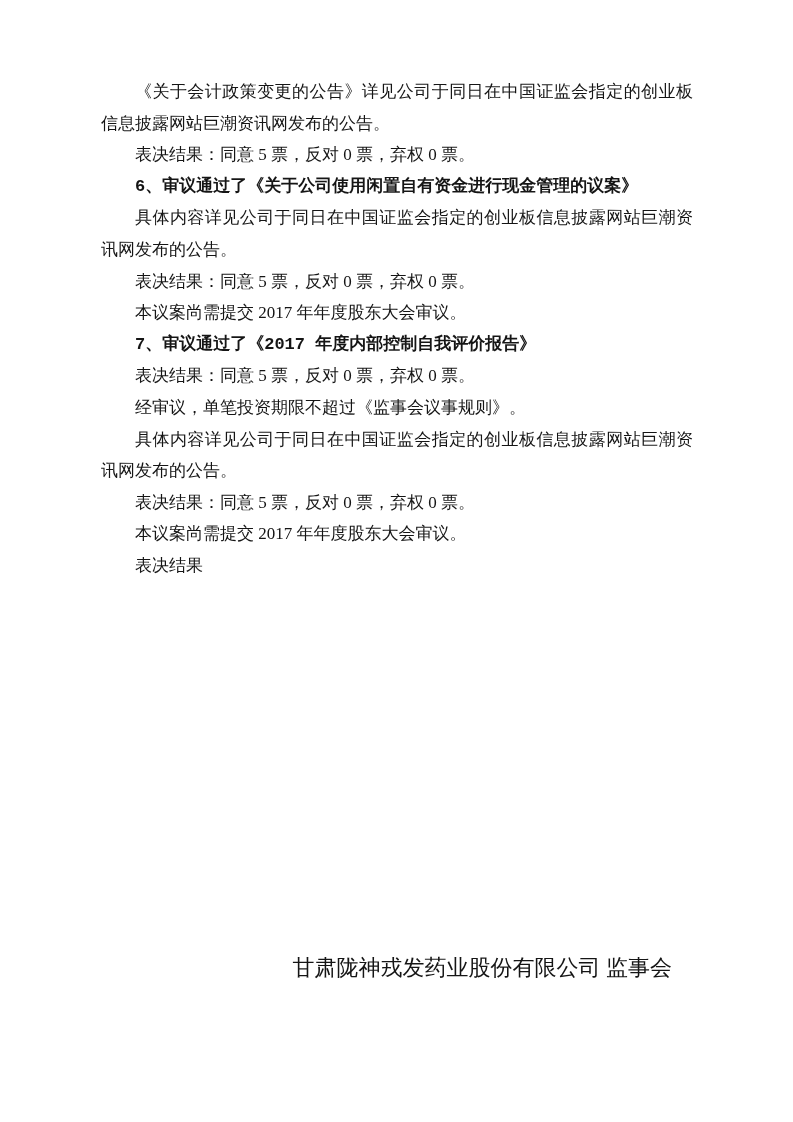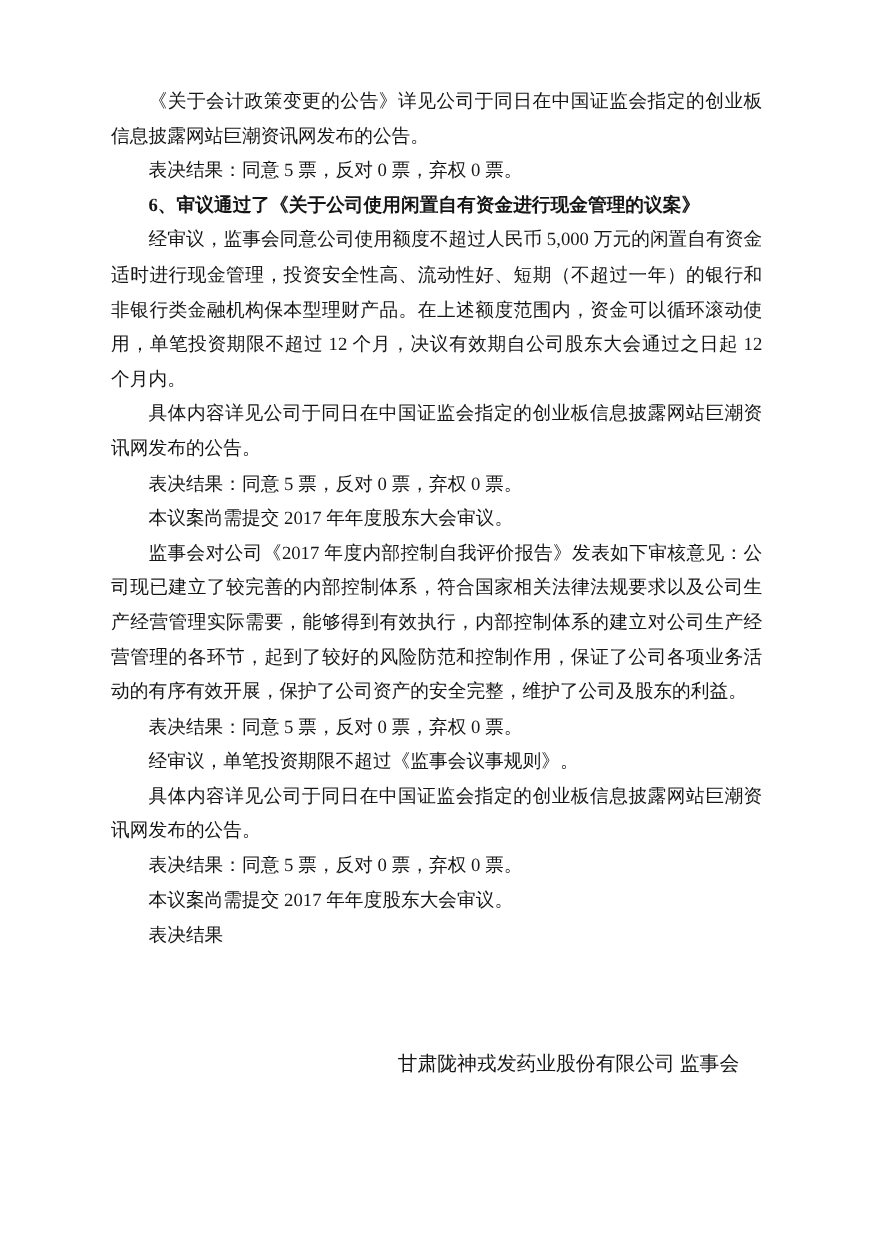--- a/index.html
+++ b/index.html
@@ -25,48 +25,47 @@
   .para {
     margin: 0;
     font-size: 17px;
     line-height: 31.6px;
     text-align: justify;
     text-indent: 2em;
     word-break: break-all;
   }
   .para.heading {
     font-weight: bold;
-    font-family: Liberation Serif, serif;
+    font-family: Liberation Mono, monospace;
     text-align: left;
   }
   .signature {
     position: absolute;
     top: 951px;
     right: 121px;
     text-align: right;
-    font-size: 18px;
+    font-size: 22px;
     line-height: 33px;
   }
   .signature div {
     white-space: nowrap;
   }
 </style>
 </head>
 <body>
 
 <div class="page">
   <div class="content" id="doc-body">
       <p class="para">《关于会计政策变更的公告》详见公司于同日在中国证监会指定的创业板信息披露网站巨潮资讯网发布的公告。</p>
       <p class="para">表决结果：同意 5 票，反对 0 票，弃权 0 票。</p>
       <p class="para heading">6、审议通过了《关于公司使用闲置自有资金进行现金管理的议案》</p>
-      <p class="para">经审议，监事会同意公司使用额度不超过人民币 5,000 万元的闲置自有资金适时进行现金管理，投资安全性高、流动性好、短期（不超过一年）的银行和非银行类金融机构保本型理财产品。在上述额度范围内，资金可以循环滚动使用，单笔投资期限不超过 12 个月，决议有效期自公司股东大会通过之日起 12 个月内。</p>
       <p class="para">具体内容详见公司于同日在中国证监会指定的创业板信息披露网站巨潮资讯网发布的公告。</p>
       <p class="para">表决结果：同意 5 票，反对 0 票，弃权 0 票。</p>
       <p class="para">本议案尚需提交 2017 年年度股东大会审议。</p>
-      <p class="para">监事会对公司《2017 年度内部控制自我评价报告》发表如下审核意见：公司现已建立了较完善的内部控制体系，符合国家相关法律法规要求以及公司生产经营管理实际需要，能够得到有效执行，内部控制体系的建立对公司生产经营管理的各环节，起到了较好的风险防范和控制作用，保证了公司各项业务活动的有序有效开展，保护了公司资产的安全完整，维护了公司及股东的利益。</p>
+      <p class="para heading">7、审议通过了《2017 年度内部控制自我评价报告》</p>
       <p class="para">表决结果：同意 5 票，反对 0 票，弃权 0 票。</p>
       <p class="para">经审议，单笔投资期限不超过《监事会议事规则》。</p>
       <p class="para">具体内容详见公司于同日在中国证监会指定的创业板信息披露网站巨潮资讯网发布的公告。</p>
       <p class="para">表决结果：同意 5 票，反对 0 票，弃权 0 票。</p>
       <p class="para">本议案尚需提交 2017 年年度股东大会审议。</p>
       <p class="para">表决结果</p>
     </div>
   <div class="signature">
     <div>甘肃陇神戎发药业股份有限公司  监事会</div>
   </div>

